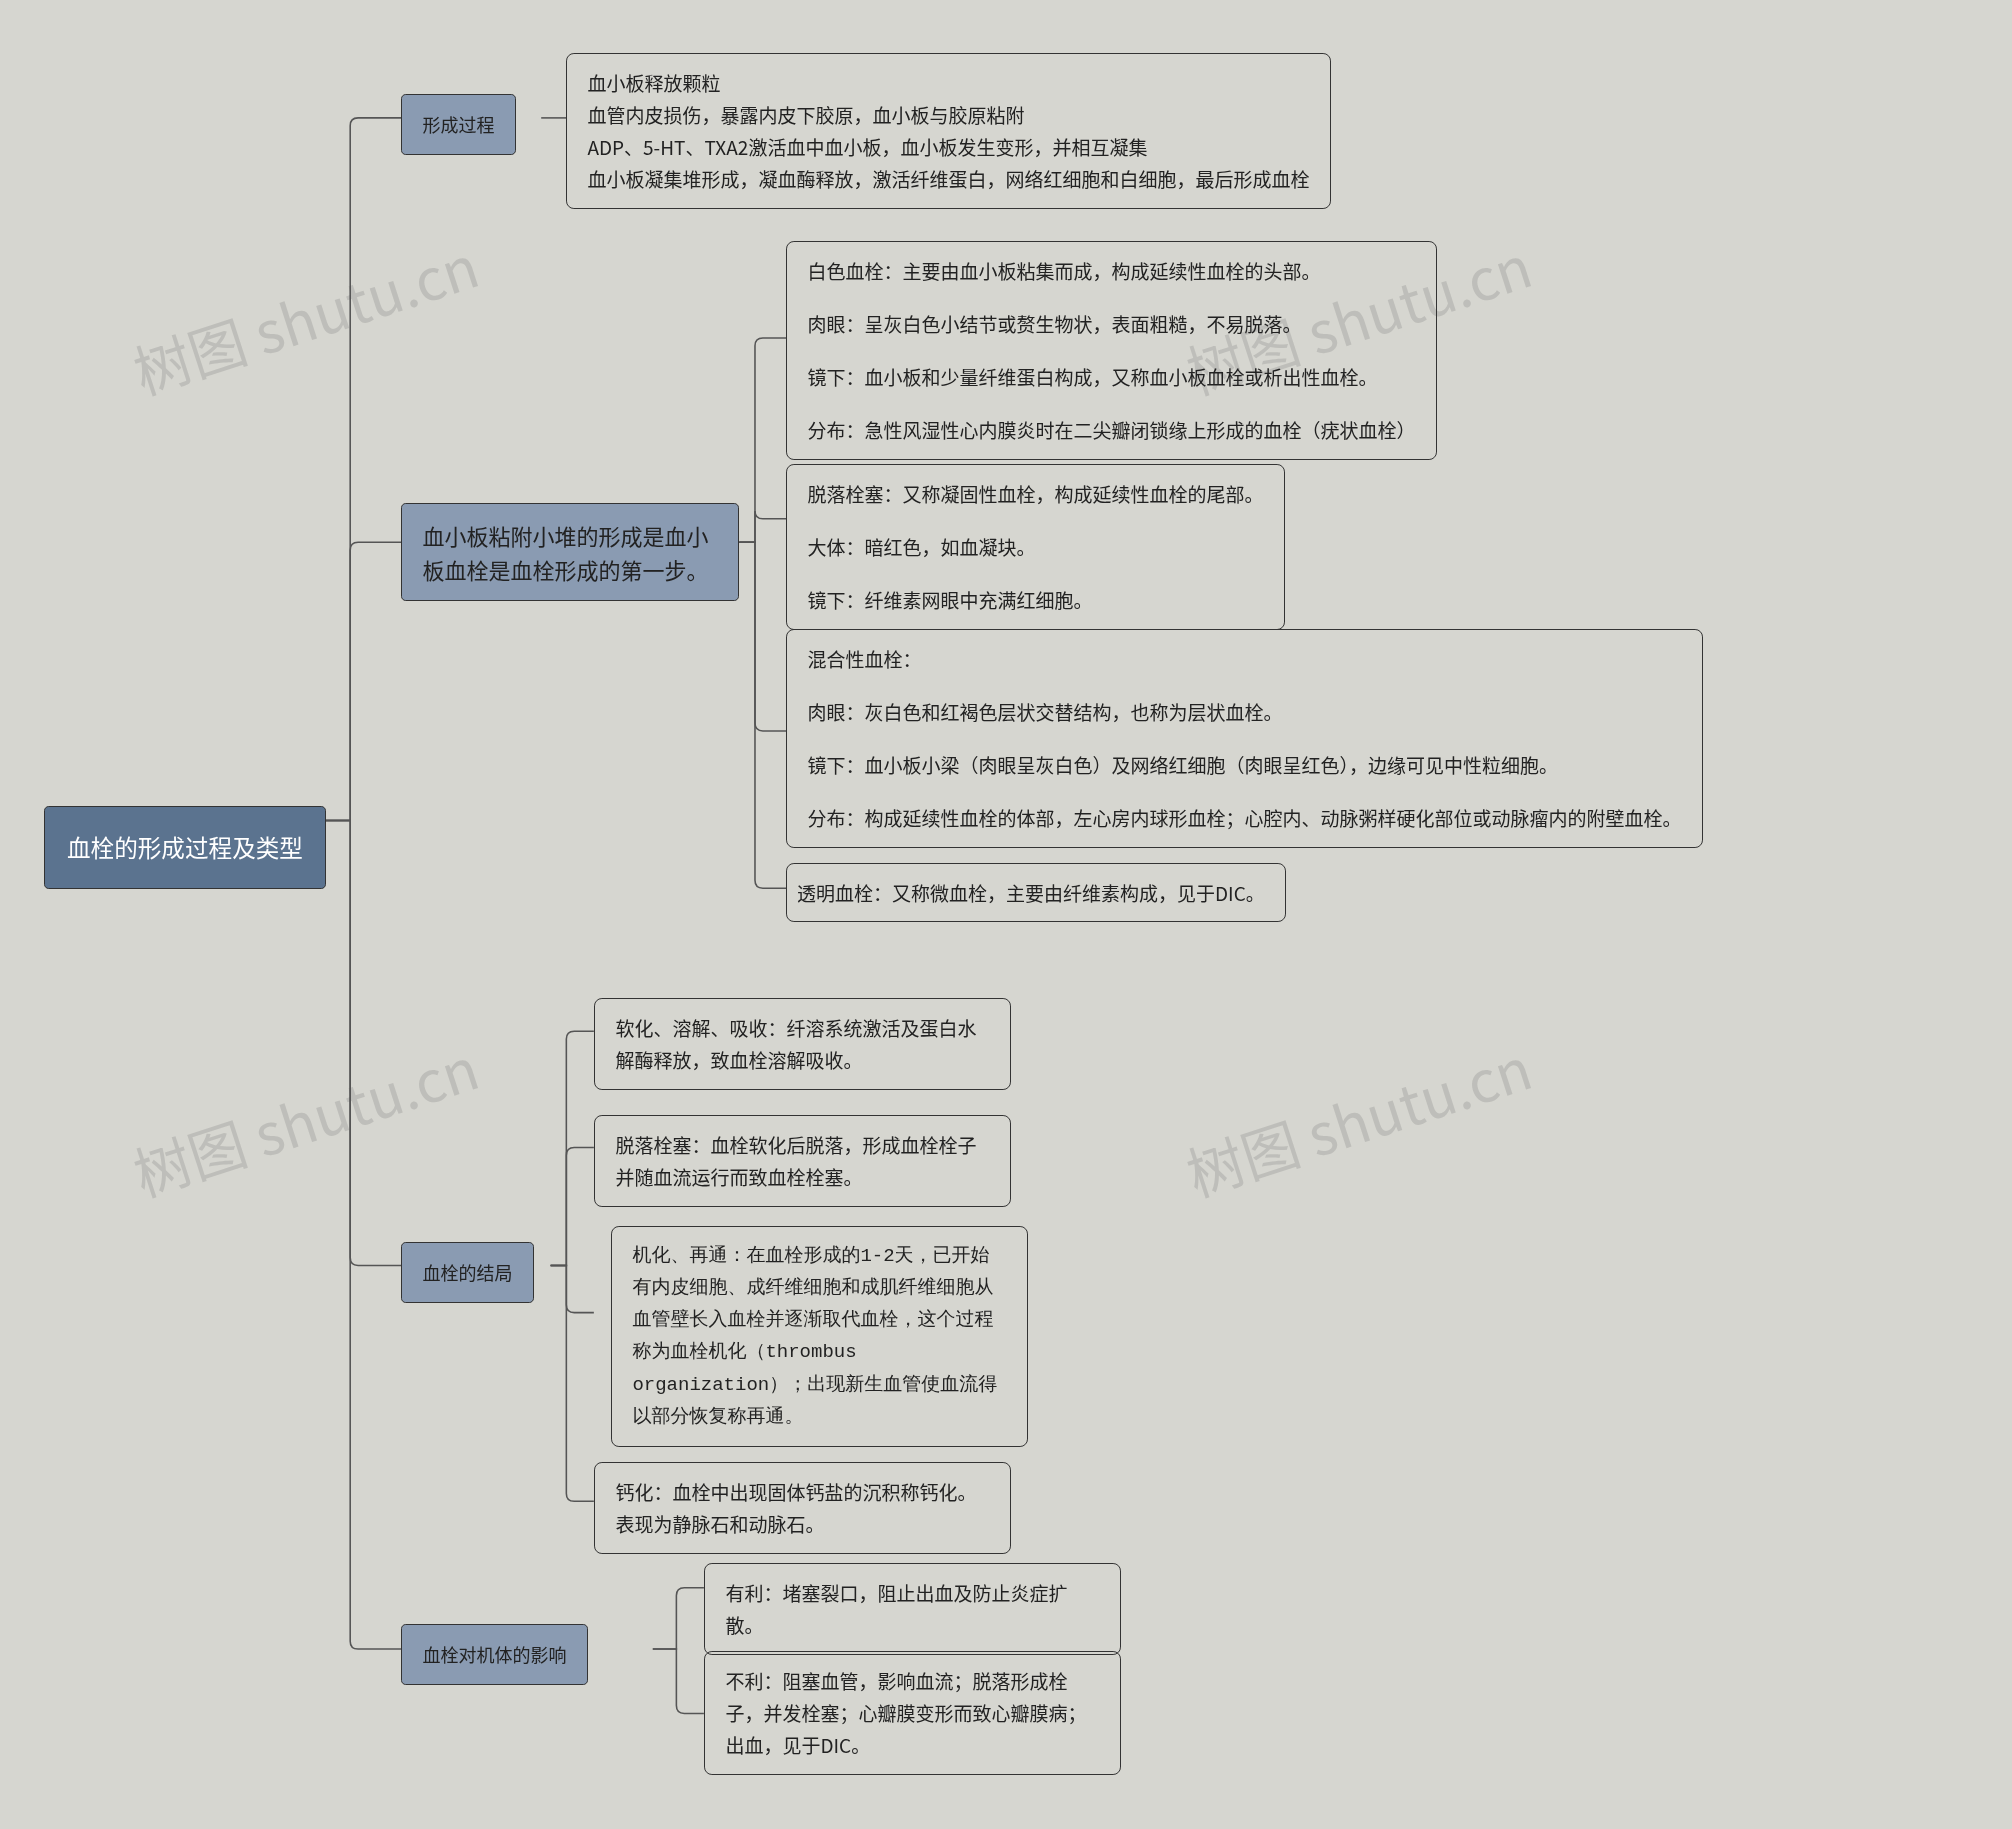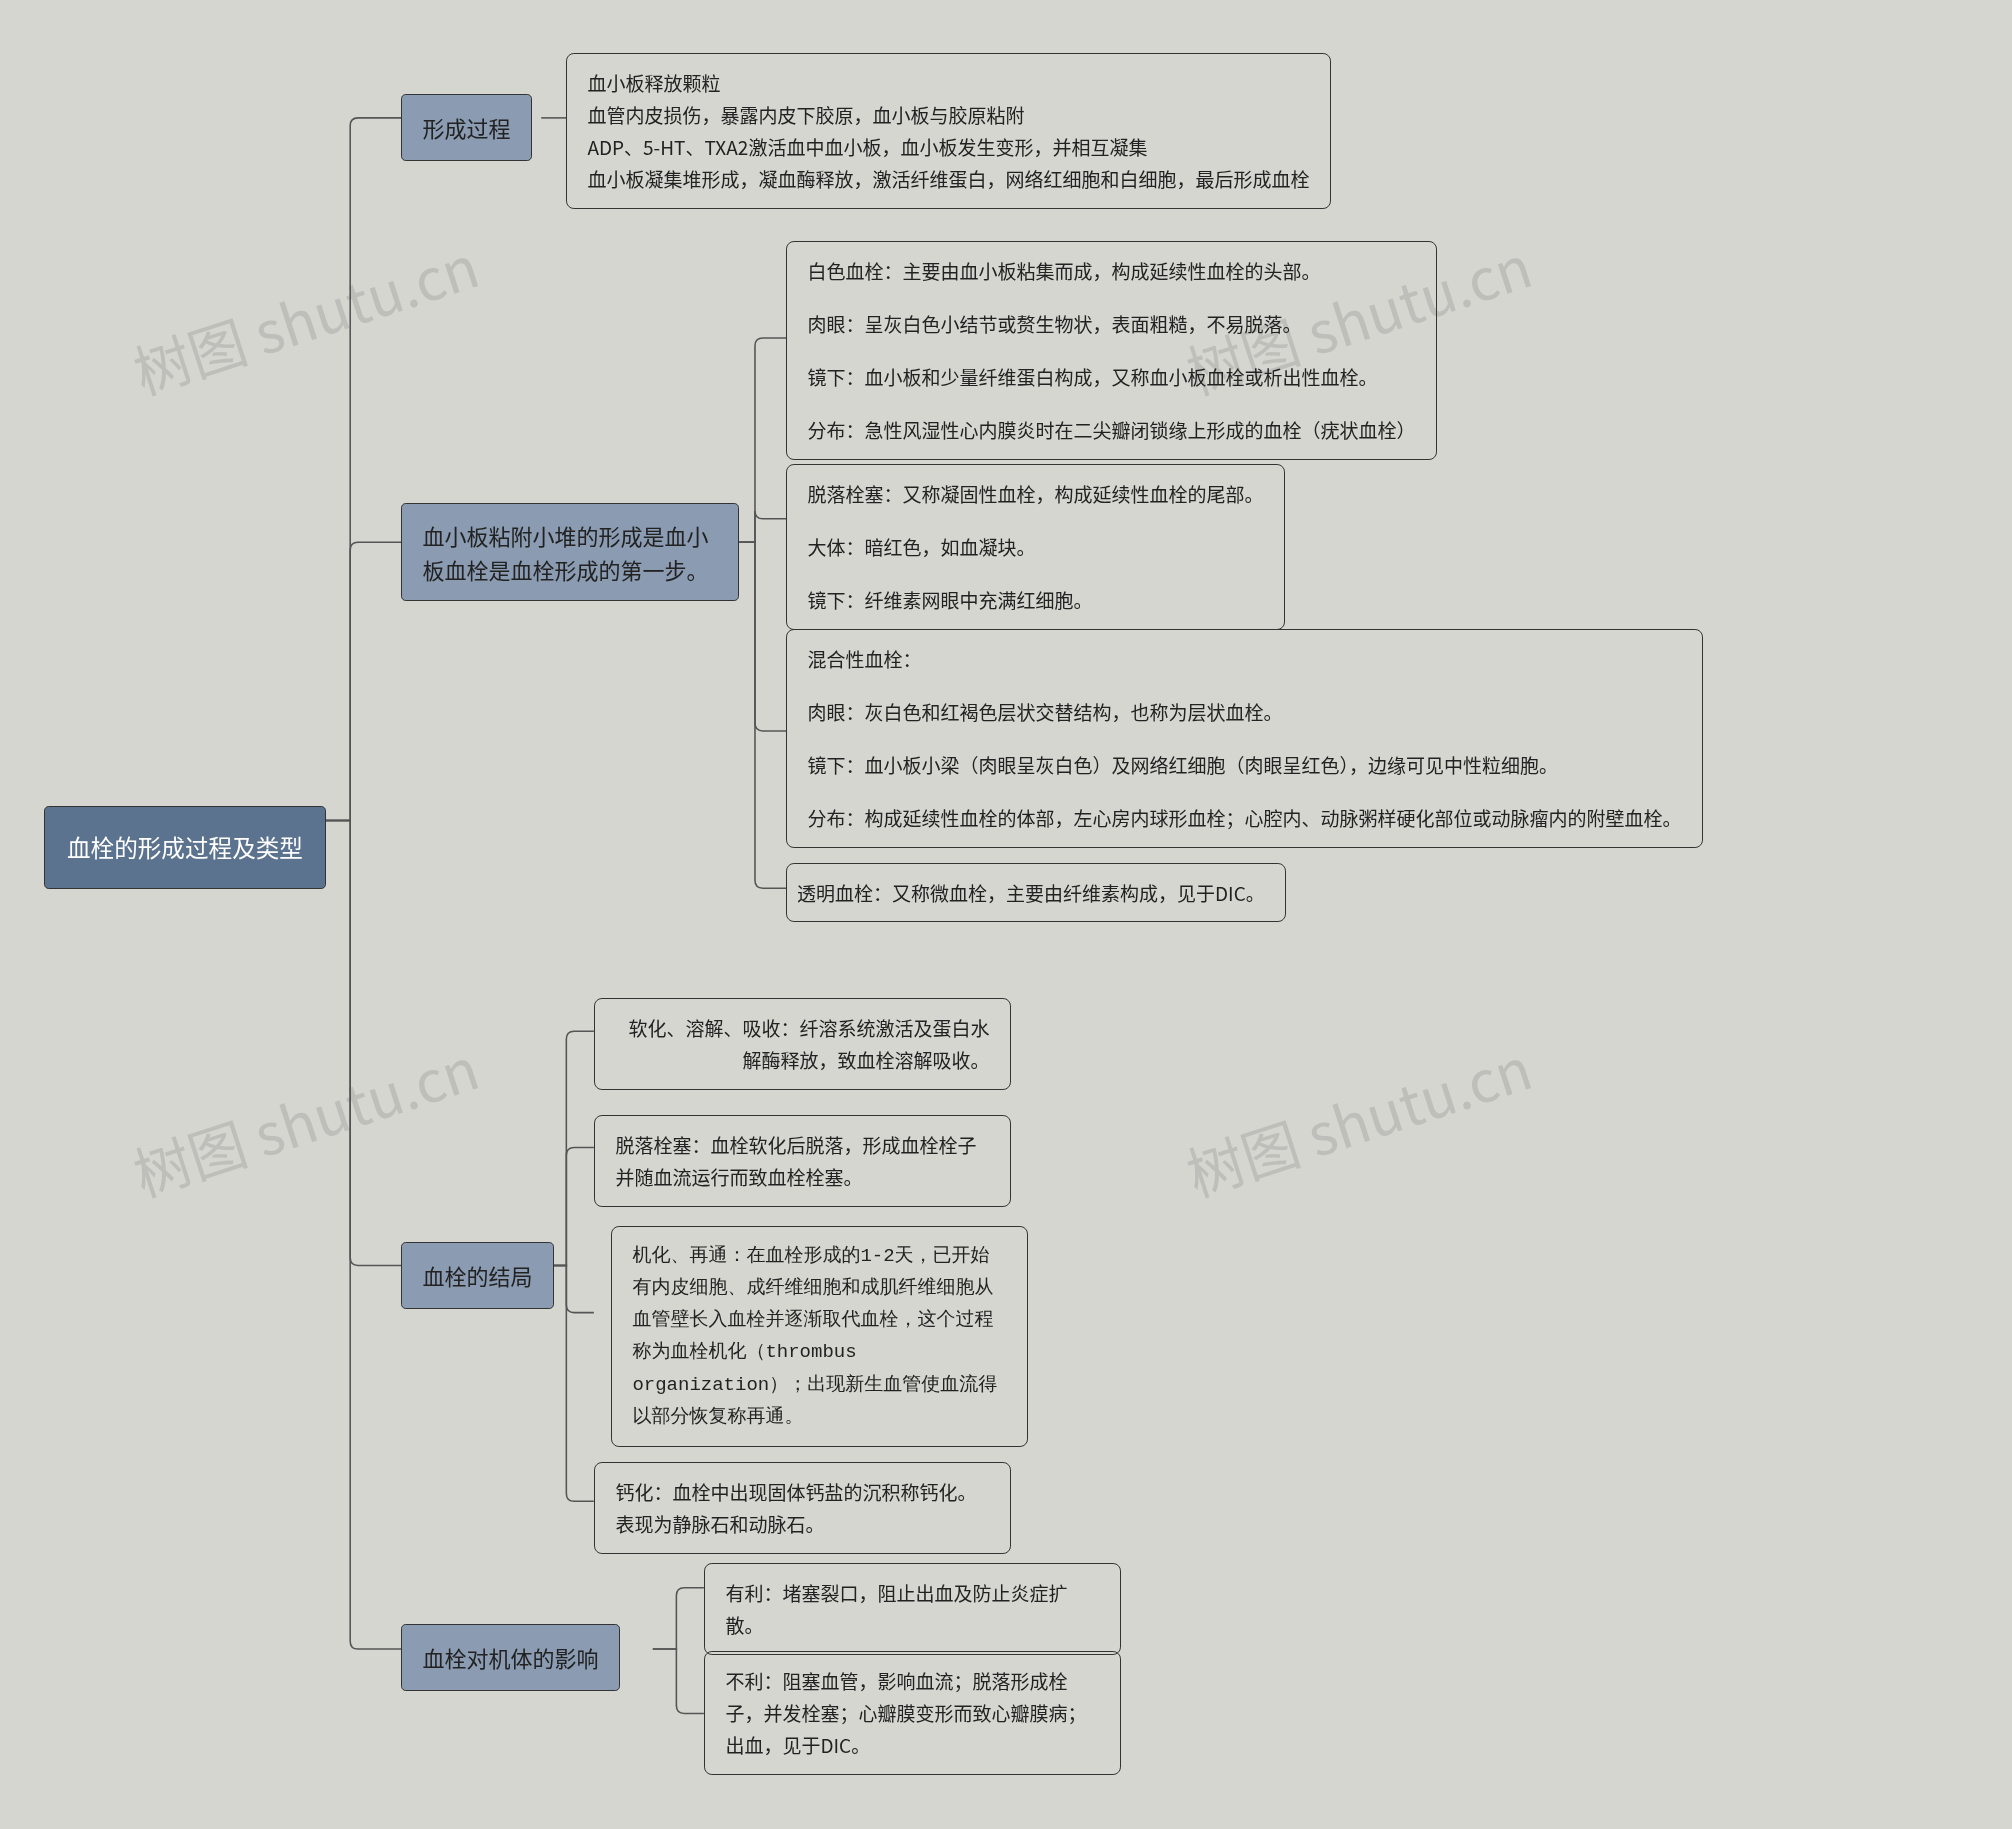--- a/index.html
+++ b/index.html
@@ -48,21 +48,21 @@
     background: #5b738f;
     color: #fff;
     font-size: 23.6px;
     padding: 20.4px 22px;
     border-radius: 4.7px;
     border: 0.8px solid #333;
   }
   .branch {
     background: #8a9bb2;
     color: #222;
-    font-size: 22px;
+    font-size: 18px;
     padding: 14px 20.4px;
     border-radius: 4.7px;
   }
   .branch.big {
     font-size: 22px;
     line-height: 1.55;
     max-width: 338px;
   }
   .leaf {
     background: transparent;
@@ -143,21 +143,21 @@
 </div>
 
 <div class="node leaf" style="left:786px; top:863px; max-width:755px;padding-left:10px;">
   <span>透明血栓：又称微血栓，主要由纤维素构成，见于DIC。</span>
 </div>
 
 <div class="node branch" style="left:401px; top:1242px;">
   <span>血栓的结局</span>
 </div>
 
-<div class="node leaf" style="left:594px; top:998px; max-width:417px;text-align:right;">
+<div class="node leaf" style="left:594px; top:998px; max-width:417px;">
   <span>软化、溶解、吸收：纤溶系统激活及蛋白水解酶释放，致血栓溶解吸收。</span>
 </div>
 
 <div class="node leaf" style="left:594px; top:1115px; max-width:417px;">
   <span>脱落栓塞：血栓软化后脱落，形成血栓栓子并随血流运行而致血栓栓塞。</span>
 </div>
 
 <div class="node leaf" style="left:611px; top:1226px; max-width:417px;font-family:Liberation Mono, monospace;">
   <span>机化、再通：在血栓形成的1-2天，已开始有内皮细胞、成纤维细胞和成肌纤维细胞从血管壁长入血栓并逐渐取代血栓，这个过程称为血栓机化（thrombus organization）；出现新生血管使血流得以部分恢复称再通。</span>
 </div>

